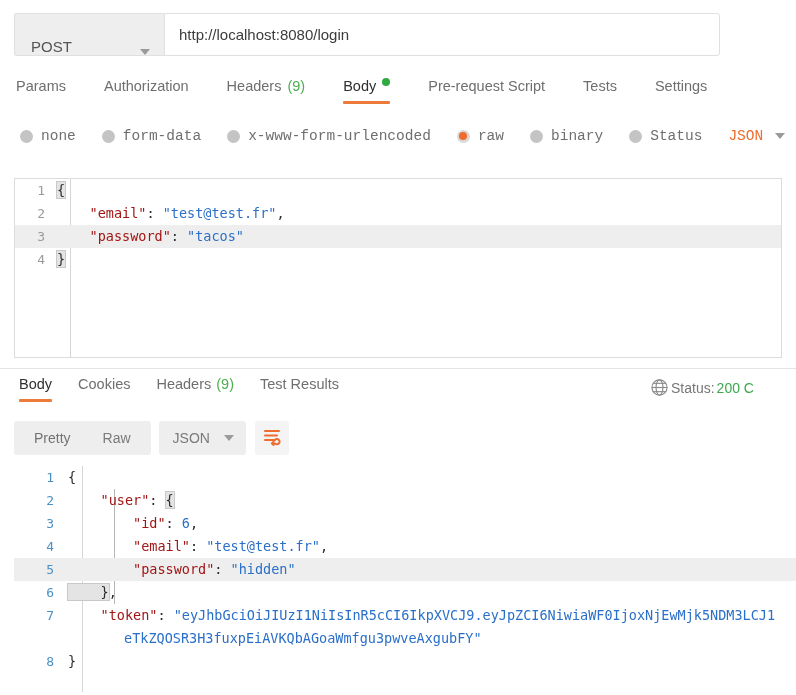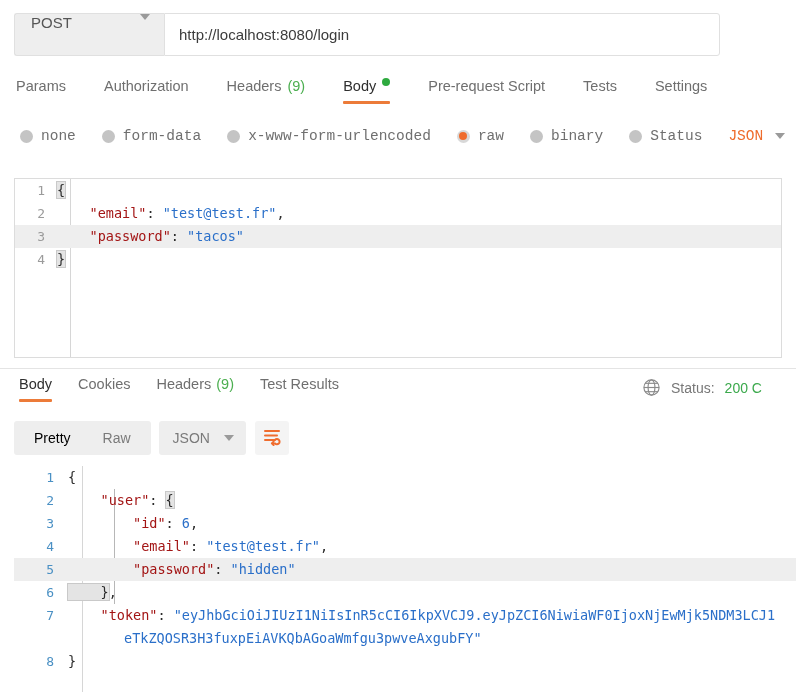--- a/index.html
+++ b/index.html
@@ -11,21 +11,21 @@
     overflow: hidden;
   }
   #app { position: relative; width: 796px; height: 695px; background: #fff; }
 
   
   .url-row { position: absolute; left: 14px; top: 13px; display: flex; align-items: stretch; }
   .method-select {
     width: 150px; height: 43px;
     background: #eeeeee; border: 1px solid #e0e0e0; border-right: none;
     border-radius: 3px 0 0 3px;
-    display: flex; align-items: flex-start; justify-content: space-between;
+    display: flex; align-items: flex-end; justify-content: space-between;
     padding: 0 14px 0 16px;
     color: #555; font-size: 15px;
   }
   .caret-down {
     width: 0; height: 0;
     border-left: 5px solid transparent; border-right: 5px solid transparent;
     border-top: 6px solid #9a9a9a;
   }
   .url-input {
     width: 556px; height: 43px;
@@ -113,39 +113,39 @@
     position: relative; font-size: 14.5px; color: #6f6f6f;
     padding: 0 0 10px 0; margin: 0 13px; white-space: nowrap;
     display: flex; align-items: center; gap: 5px;
   }
   .res-tab.active { color: #2f2f2f; }
   .res-tab.active::after {
     content: ""; position: absolute; left: 0; right: 0; bottom: 0;
     height: 3px; background: #ec7b39; border-radius: 1px;
   }
   .status-area {
-    position: absolute; right: 8px; top: 378px;
-    display: flex; align-items: center; gap: 10px;
+    position: absolute; right: 0px; top: 378px;
+    display: flex; align-items: center; gap: 2px;
     font-size: 14px; color: #777; white-space: nowrap;
     width: 146px; overflow: hidden; text-align: center;
   }
   .globe-icon { width: 19px; height: 19px; flex: none; }
   .status-val { color: #3ba94c; }
 
   
   .res-toolbar { position: absolute; left: 14px; top: 421px; display: flex; align-items: center; }
   .seg-group {
     background: #eeeeee; border-radius: 3px; height: 34px;
     display: flex; align-items: center; padding: 0 4px;
   }
   .seg-btn {
     font-size: 14px; color: #7a7a7a; padding: 0 16px; height: 34px;
     display: flex; align-items: center; white-space: nowrap;
   }
-  .seg-btn.active { color: #000000; }
+  .seg-btn.active { color: #737373; }
   .fmt-select {
     background: #eeeeee; border-radius: 3px; height: 34px; margin-left: 8px;
     display: flex; align-items: center; gap: 14px; padding: 0 12px 0 14px;
     font-size: 14px; color: #7a7a7a;
   }
   .wrap-btn {
     background: #f4f4f4; border-radius: 3px; height: 34px; width: 34px;
     margin-left: 9px; display: flex; align-items: center; justify-content: center;
   }
 

